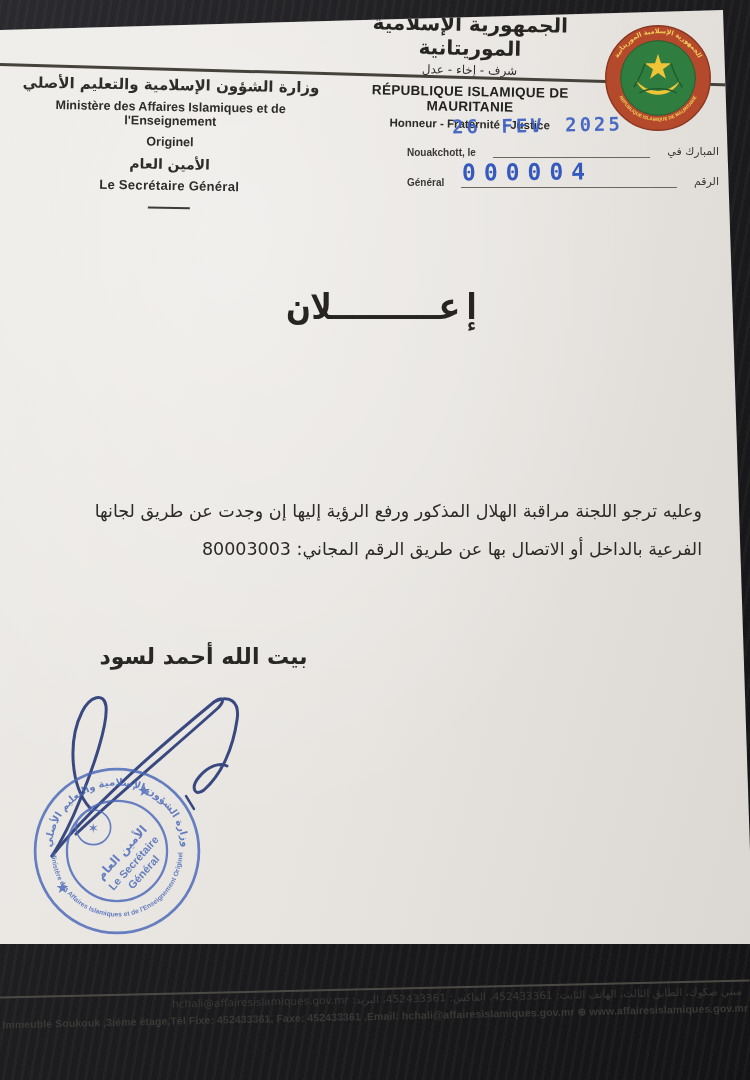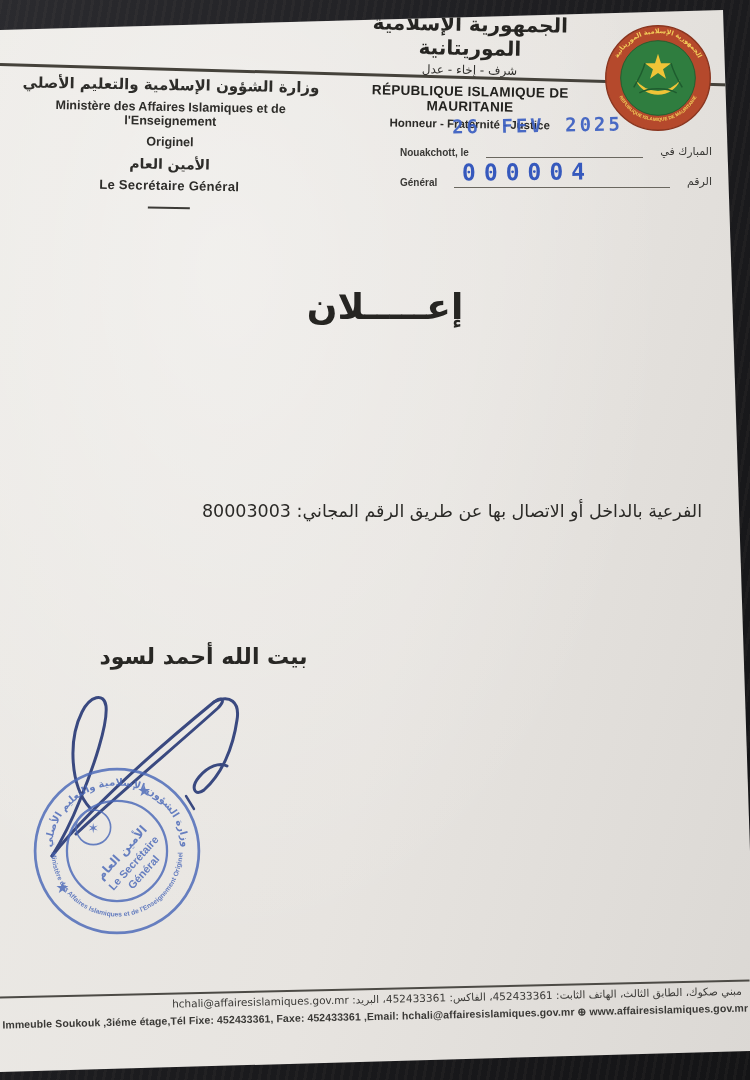--- a/index.html
+++ b/index.html
@@ -5,21 +5,21 @@
   * { margin:0; padding:0; box-sizing:border-box; }
   html,body { width:750px; height:1080px; overflow:hidden; }
   body{
     position:relative;
     font-family:"Liberation Sans", sans-serif;
     background:
       repeating-linear-gradient(100deg, rgba(120,110,100,0.07) 0 3px, rgba(0,0,0,0) 3px 9px),
       linear-gradient(118deg,#2b2b2f 0%,#1d1d20 45%,#141416 100%);
   }
   #paper{
-    position:absolute; left:0; top:0; width:750px; height:1080px;
+    position:absolute; left:0; top:0; width:750px; height:944px;
     clip-path:polygon(0px 30px, 723px 10px, 750px 851px, 750px 1051px, 0px 1072px);
     background:
       radial-gradient(ellipse at 30% 25%, rgba(255,255,255,0.35), rgba(255,255,255,0) 60%),
       linear-gradient(105deg,#edebe7 0%,#e7e4e0 55%,#dbd8d4 100%);
     color:#2e2d2a;
   }
   .abs{ position:absolute; }
   .ar{ font-family:"DejaVu Sans", sans-serif; direction:rtl; }
 
   
@@ -38,36 +38,36 @@
   .lb-originel{ font-size:12.5px; font-weight:bold; margin-top:7px; }
   .lb-ar-sg{ font-size:14px; font-weight:bold; margin-top:7px; }
   .lb-fr-sg{ font-size:13px; font-weight:bold; margin-top:6px; letter-spacing:0.3px; }
   .lb-dash{ width:42px; height:2px; background:#3c3b37; margin:14px auto 0 auto; }
 
   
   .ref-block{ left:400px; top:112px; width:312px; }
   .date-stamp{ position:absolute; left:52px; top:2px;
     font-family:"DejaVu Sans Mono", monospace; font-weight:bold; font-size:19px;
     letter-spacing:3px; word-spacing:6px; color:#3b5fc2; transform:rotate(-1deg); opacity:.92; }
-  .ref-row{ position:absolute; left:0; width:312px; display:flex; align-items:flex-end; gap:17px; }
+  .ref-row{ position:absolute; left:7px; width:312px; display:flex; align-items:flex-end; gap:17px; }
   .ref-row .lbl-fr{ font-size:10px; font-weight:bold; color:#3a3936; white-space:nowrap; }
   .ref-row .fill{ flex:1; border-bottom:1.3px solid #6a675f; height:12px; }
   .ref-row .lbl-ar{ font-size:11px; color:#3a3936; white-space:nowrap; }
   .row-place{ top:33px; }
   .row-num{ top:63px; }
   .num-stamp{ position:absolute; left:62px; top:47px;
     font-family:"DejaVu Sans Mono", monospace; font-weight:bold; font-size:23px;
     letter-spacing:8px; color:#2d52bb; transform:rotate(-0.5deg); opacity:.95; }
 
   
   .emblem{ left:602px; top:22px; width:112px; height:112px; }
 
   
   .doc-title{ left:275px; top:286px; width:220px; text-align:center;
-    font-size:36px; font-weight:bold; color:#262522; }
+    font-size:36px; font-weight:bold; color:#262522;font-family:Liberation Mono, monospace; }
   .para{ right:48px; width:660px; text-align:right; font-size:17.5px;
     line-height:38px; color:#2b2a27; white-space:nowrap; }
   .para1{ top:412px; }
   .para2{ top:492px; }
   .signatory{ left:86px; top:644px; width:235px; text-align:center;
     font-size:22px; font-weight:bold; color:#282724; }
 
   .sig-svg{ left:18px; top:678px; }
   .stamp-svg{ left:26px; top:760px; }
 
@@ -136,20 +136,21 @@
       <span class="lbl-fr">Général</span>
       <span class="fill"></span>
       <span class="lbl-ar ar">الرقم</span>
     </div>
     <div class="num-stamp">000004</div>
   </div>
 
   <div class="abs doc-title ar">إعـــــلان</div>
 
   <div class="abs para para2 ar">
+    <div>وعليه ترجو اللجنة مراقبة الهلال المذكور ورفع الرؤية إليها إن وجدت عن طريق لجانها</div>
     <div>الفرعية بالداخل أو الاتصال بها عن طريق الرقم المجاني: 80003003</div>
   </div>
 
   <div class="abs signatory ar">بيت الله أحمد لسود</div>
 
   <svg class="abs sig-svg" width="235" height="195" viewBox="0 0 235 195">
     <g fill="none" stroke="#2b3c78" stroke-width="3" stroke-linecap="round" opacity="0.92">
       <path d="M72,130 C52,108 50,62 64,34 C72,18 86,14 88,28 C90,46 76,88 62,122 C54,142 44,162 34,178"></path>
       <path d="M34,178 C72,130 140,70 196,24 C204,18 208,22 200,30 C160,66 96,120 58,156"></path>
       <path d="M196,24 C212,16 222,24 219,42 C215,70 204,96 186,112 C177,119 172,110 181,99 C190,88 202,84 209,88"></path>

